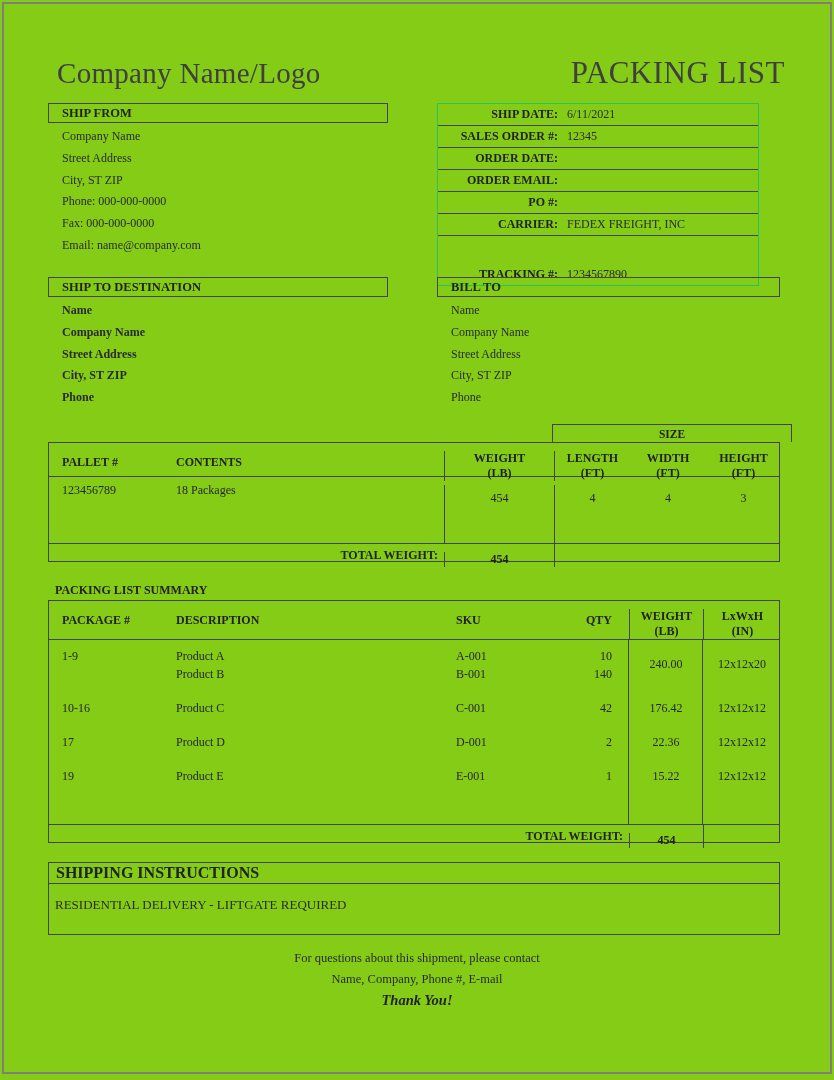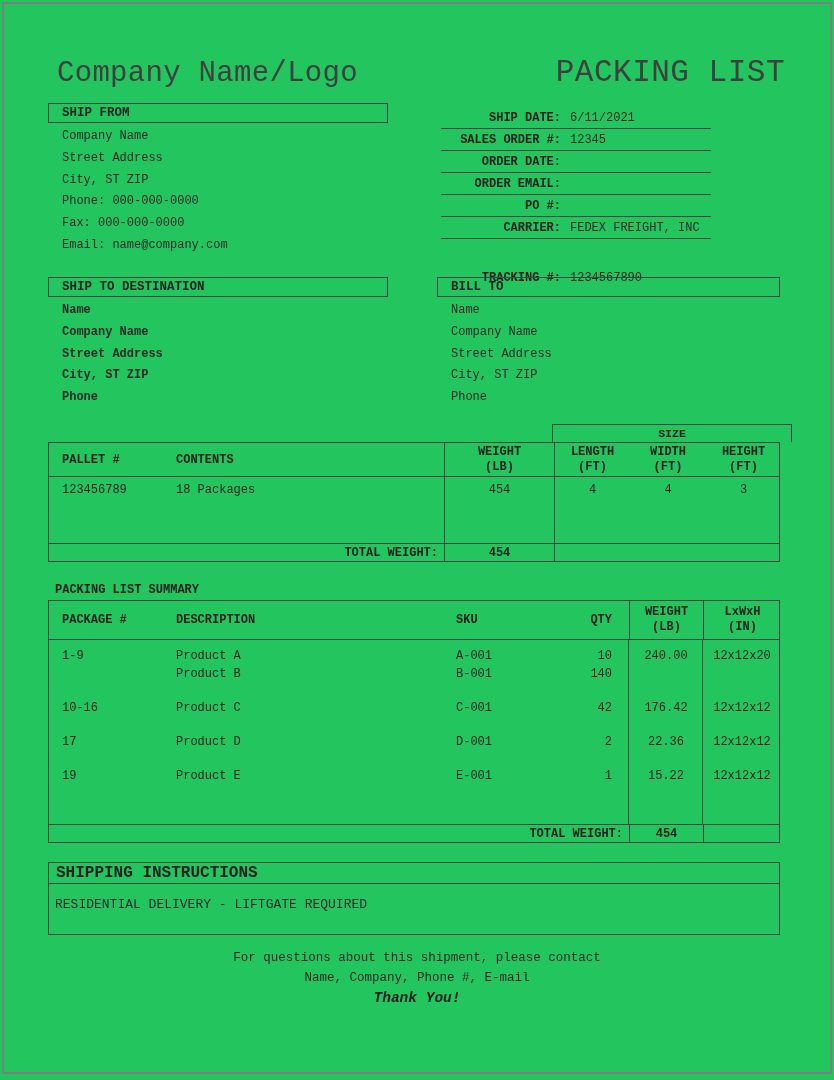--- a/index.html
+++ b/index.html
@@ -1,20 +1,20 @@
 <!DOCTYPE html>
 <html><head>
 <meta charset="utf-8">
 <style>
   html,body{margin:0;padding:0;background:#e8e8e8;}
   .page{
     position:relative;
     width:834px;height:1080px;
-    background:#22c55e;
-    font-family:Liberation Mono, monospace;
+    background:#84cc16;
+    font-family:Liberation Serif, serif;
     color:#262626;
     overflow:hidden;
   }
   .page-frame{
     position:absolute;left:2px;top:2px;width:826px;height:1068px;
     border:2px solid #7e7e7e;pointer-events:none;
   }
   
   .company-name{
     position:absolute;left:57px;top:57px;
@@ -30,22 +30,22 @@
     display:flex;align-items:center;
     font-size:12.5px;font-weight:bold;color:#222;
     padding-left:13px;box-sizing:border-box;
   }
   .addr{
     position:absolute;font-size:12px;line-height:21.8px;color:#2a2a2a;
   }
   .addr.bold div{font-weight:bold;}
   
   .info-table{
-    position:absolute;left:437px;top:103px;width:278px;
-    border:4px solid #22c55e;box-sizing:border-box;
+    position:absolute;left:437px;top:103px;width:322px;
+    border:1px solid #22c55e;box-sizing:border-box;
   }
   .info-row{
     display:flex;height:21px;align-items:center;border-bottom:1px solid #444;
     font-size:12px;
   }
   .info-row:last-child{border-bottom:none;margin-top:28px;}
   .info-label{width:120px;text-align:right;font-weight:bold;color:#222;flex:none;}
   .info-value{padding-left:9px;color:#2a2a2a;}
   
   .size-box{
@@ -62,21 +62,21 @@
   }
   .phead .cell{display:flex;align-items:center;}
   .pbody{border:1px solid #444;border-top:none;box-sizing:border-box;height:67px;font-size:12px;}
   .ptotal{
     border:1px solid #444;border-top:none;box-sizing:border-box;height:18px;
     display:grid;grid-template-columns:395px 110px 227px;
     font-size:12px;font-weight:bold;color:#222;
   }
   .cell{box-sizing:border-box;}
   .bl{border-left:1px solid #444;}
-  .ctr{justify-content:center;text-align:center;}
+  .ctr{justify-content:center;text-align:center;margin-top:8px;}
   .pre{white-space:pre-line;line-height:15px;}
   .pad-l{padding-left:13px;}
   .pbody .cell{padding-top:6px;}
   .ptotal .cell{display:flex;align-items:center;}
   .t-label{justify-content:flex-end;padding-right:6px;}
   
   .summary-title{
     position:absolute;left:55px;top:583px;
     font-size:12px;font-weight:bold;color:#222;
   }

